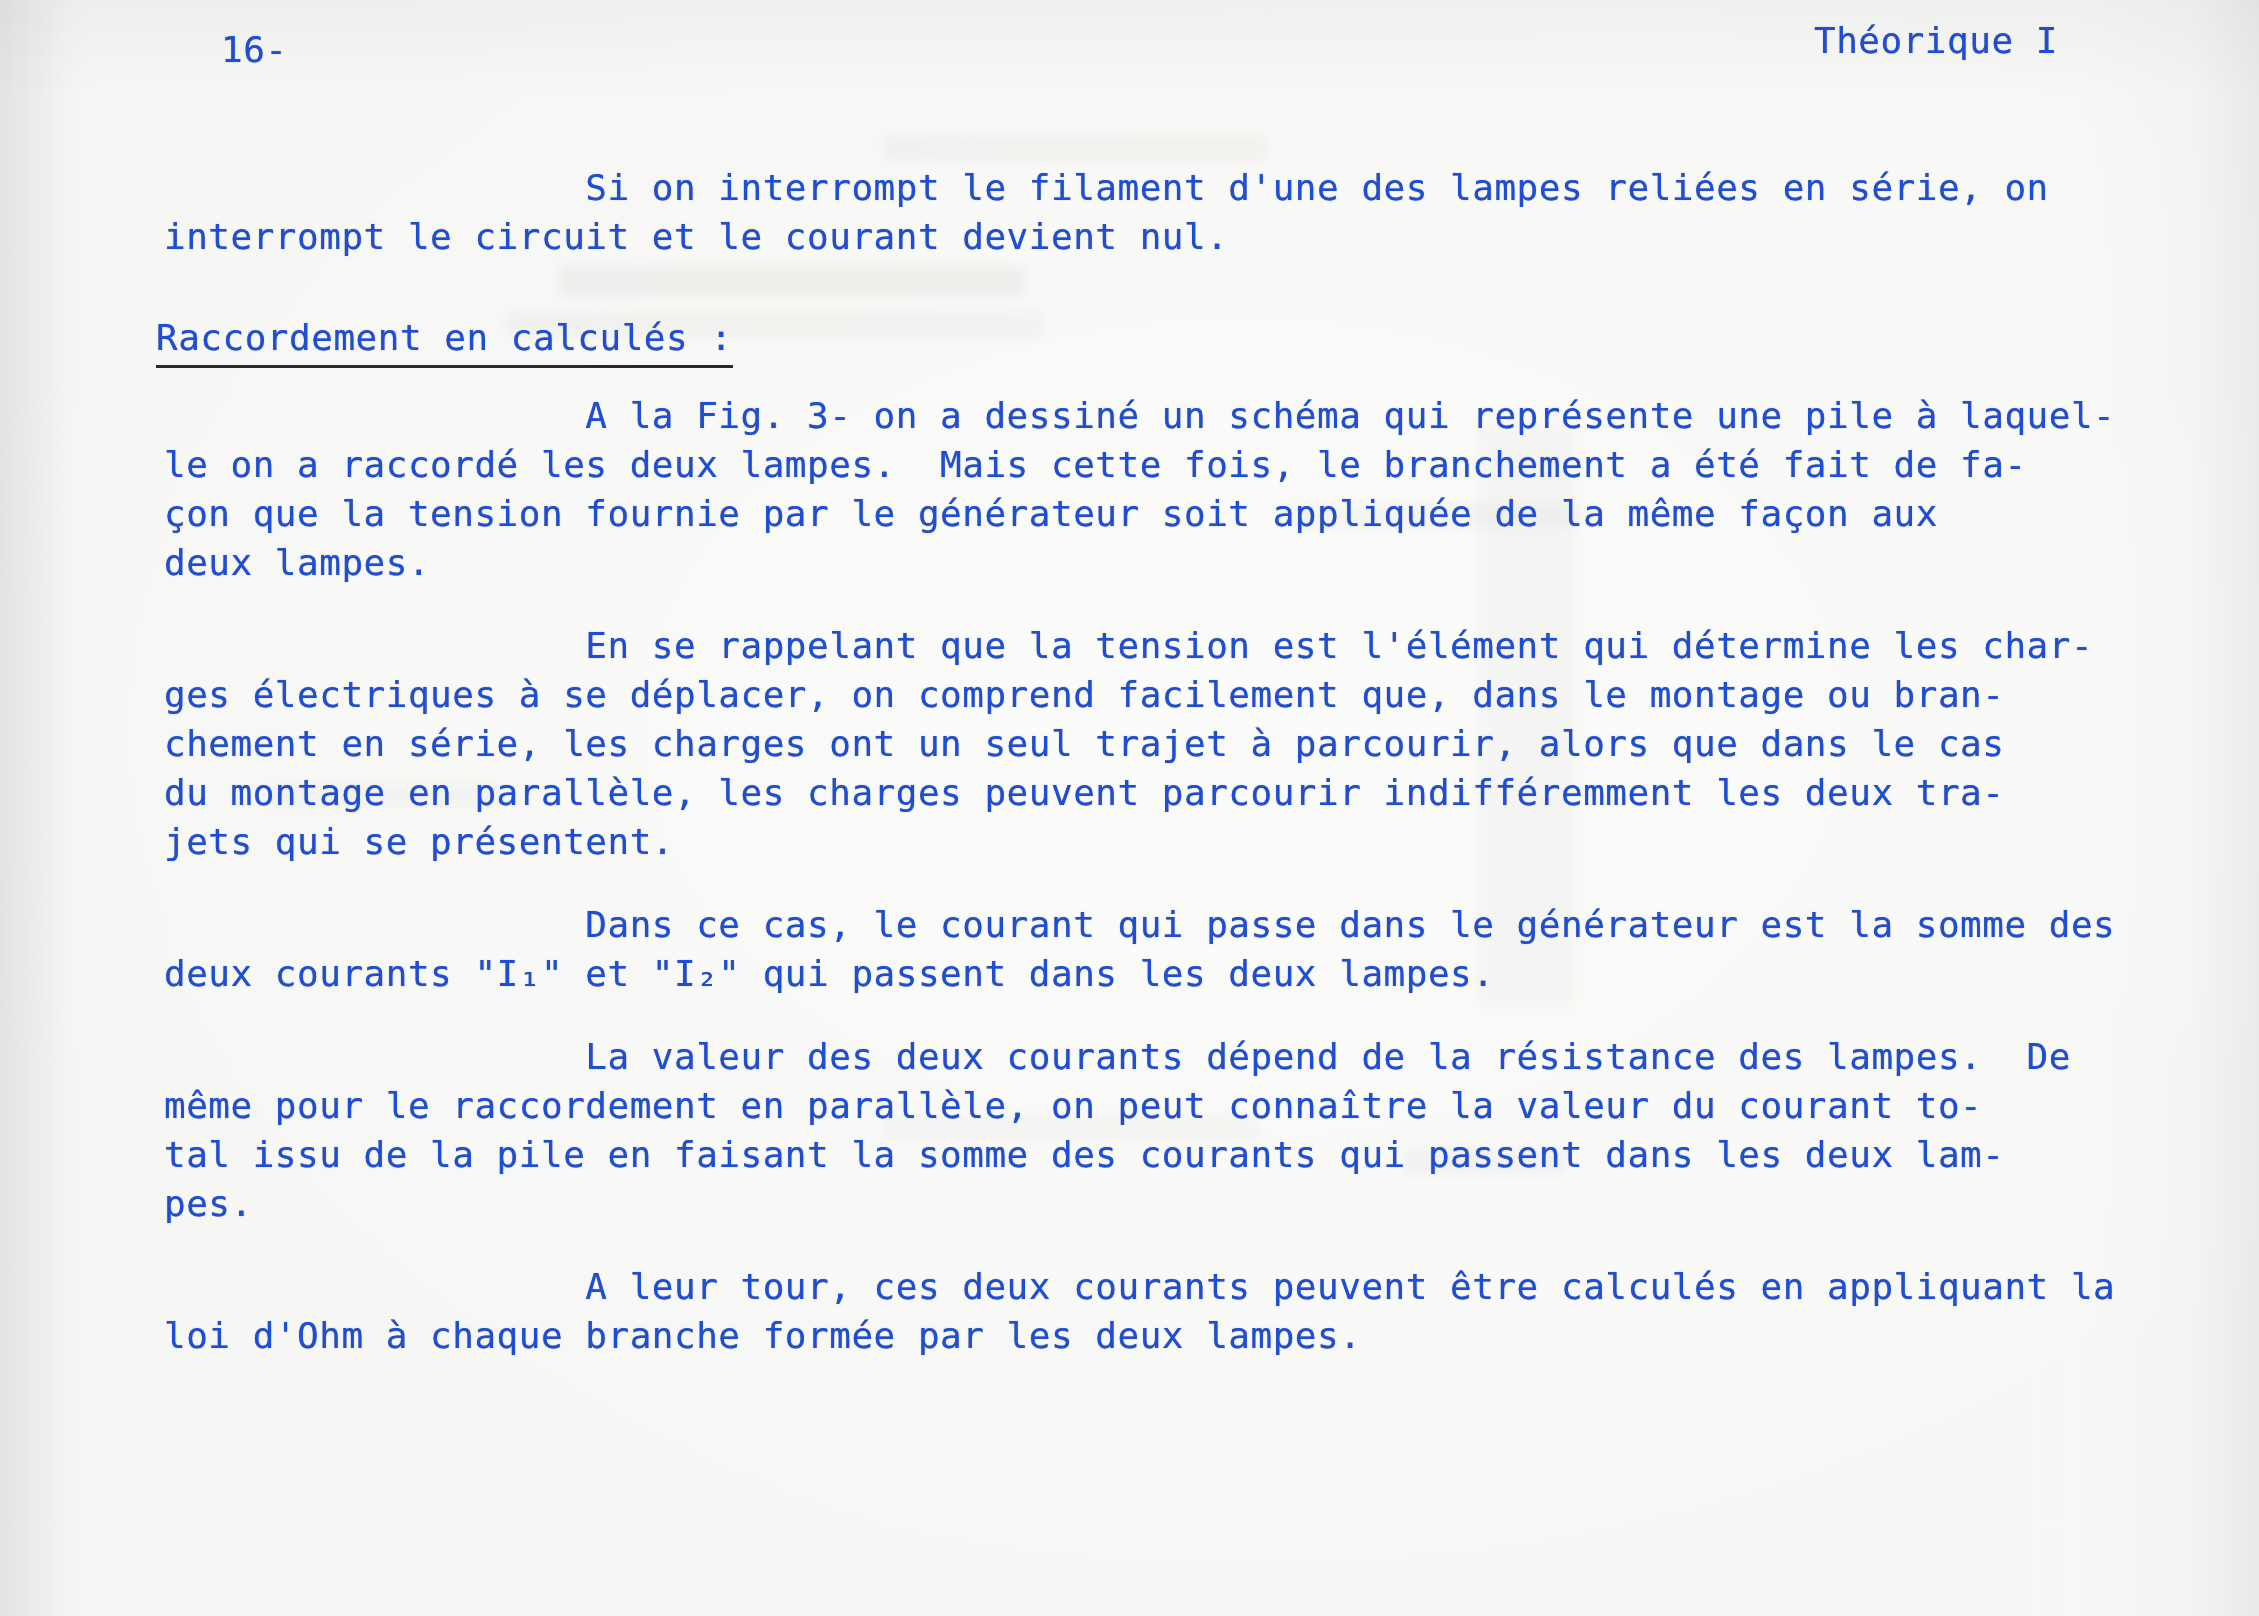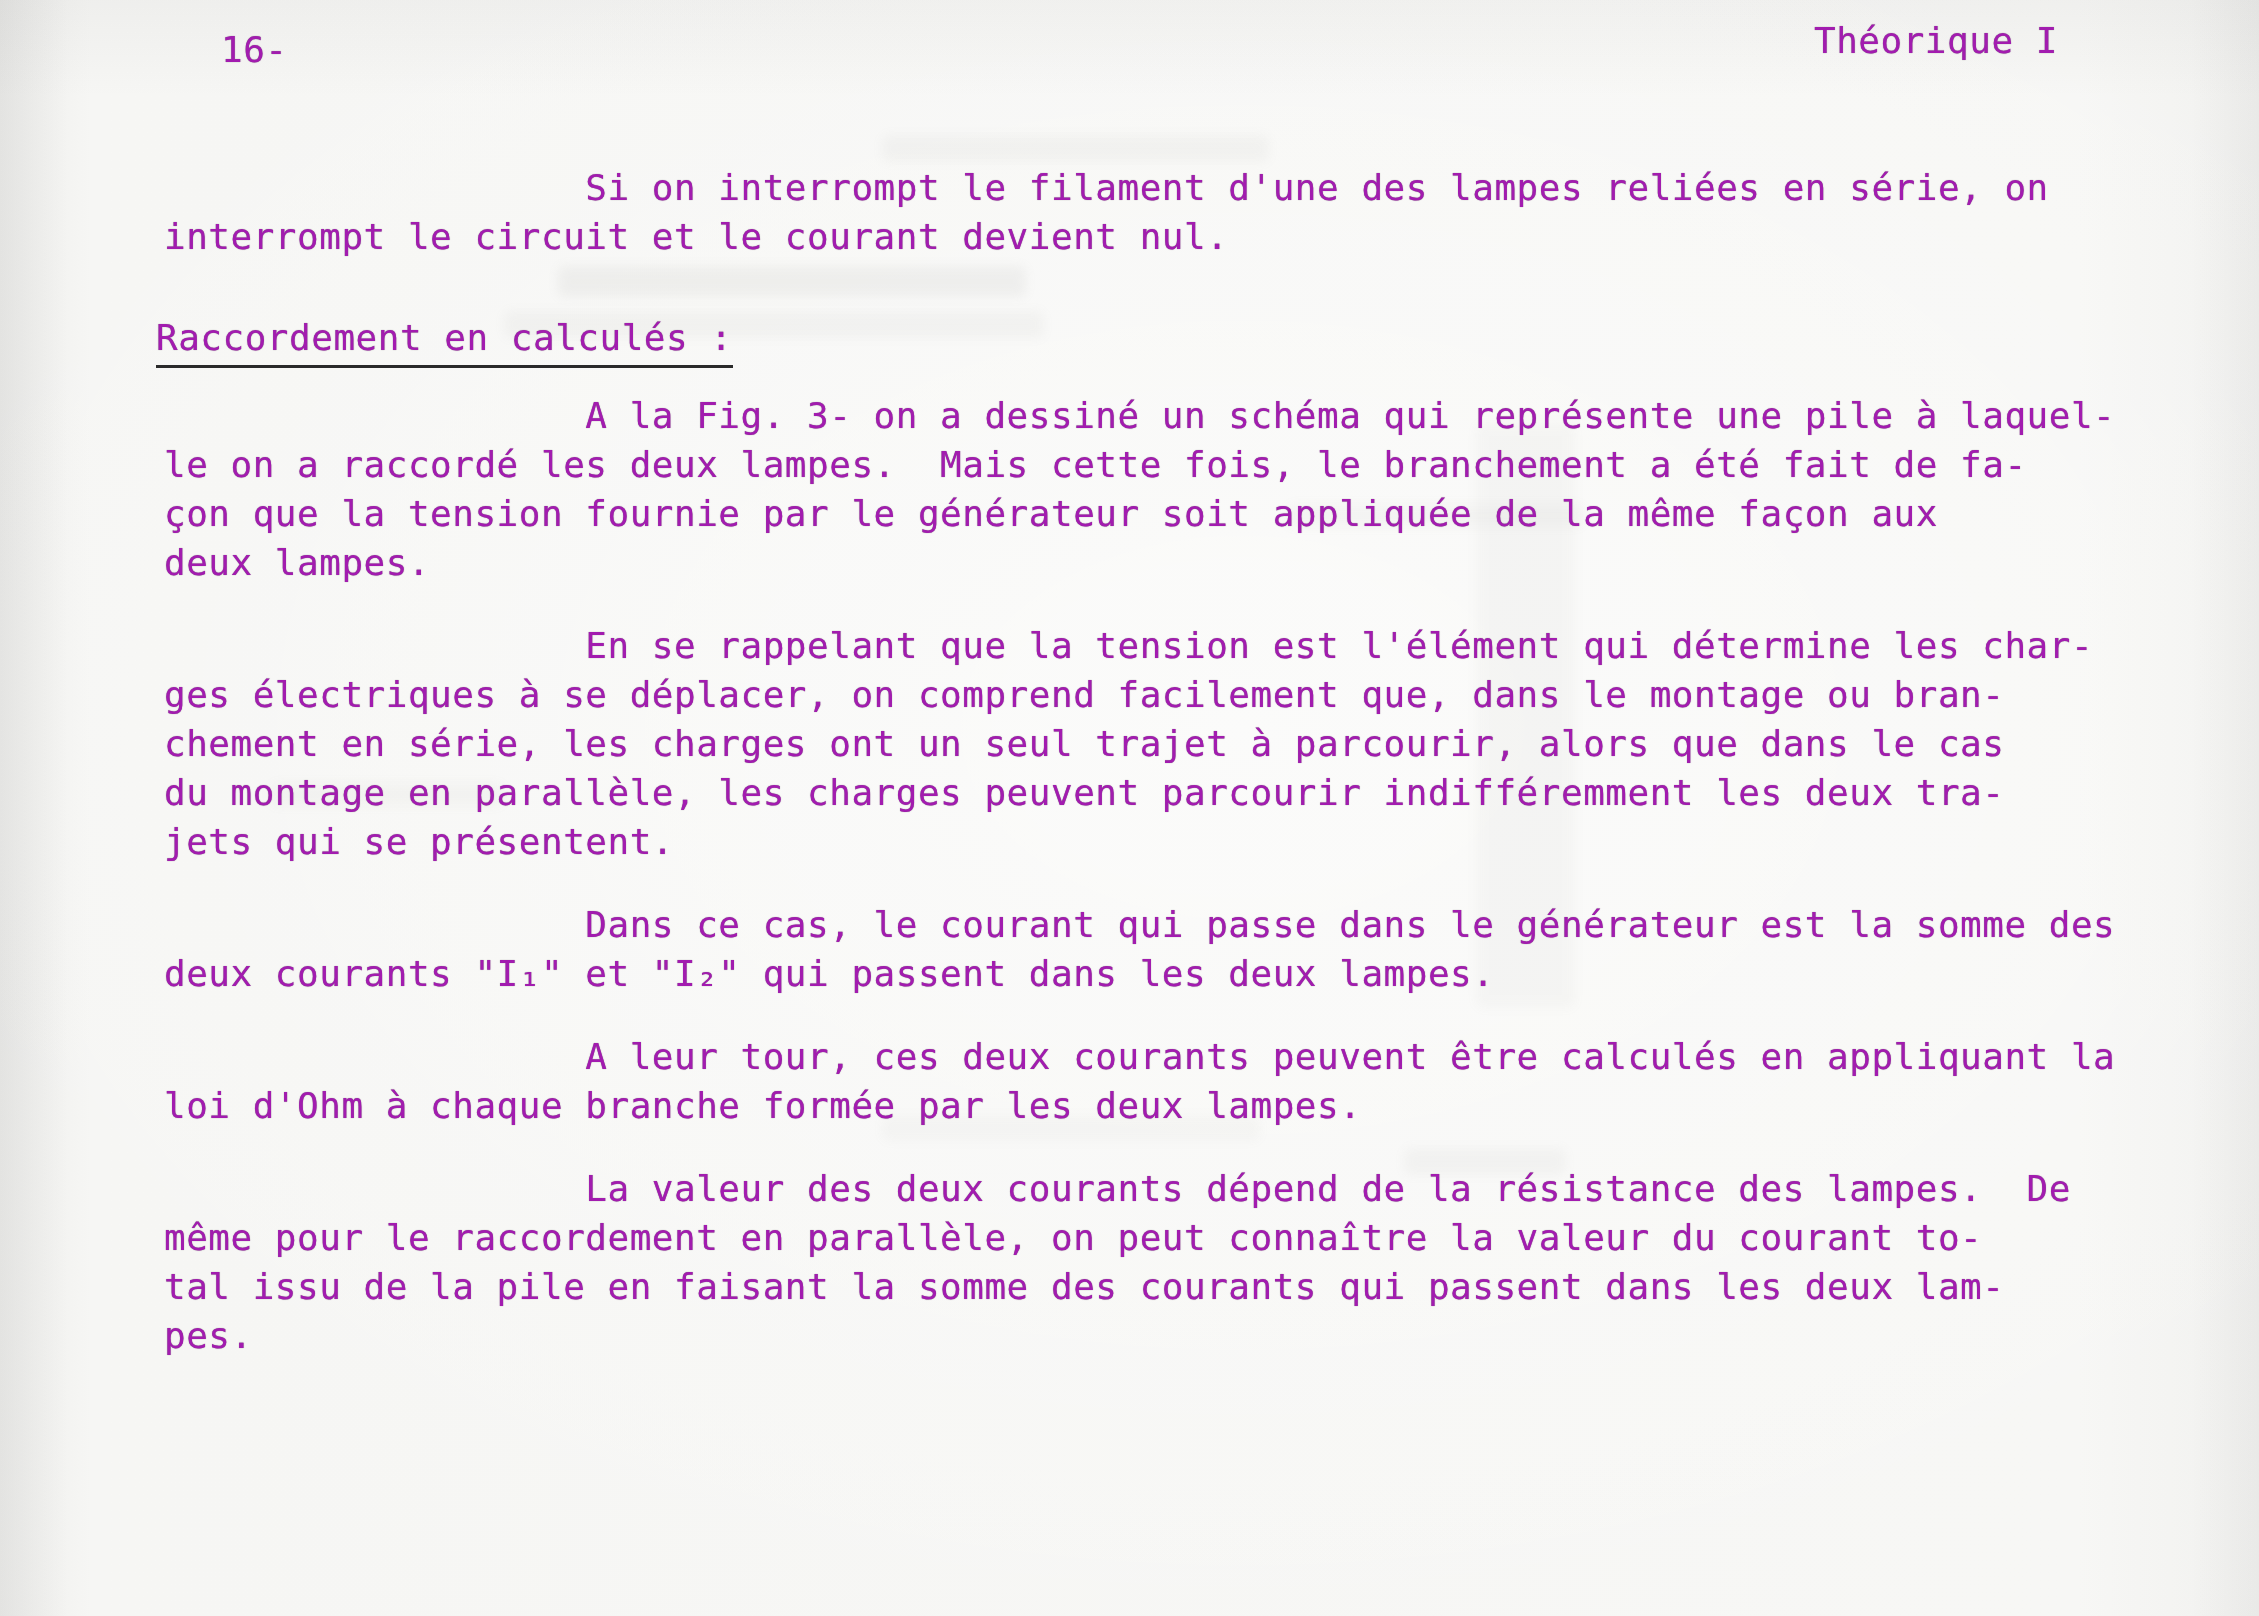--- a/index.html
+++ b/index.html
@@ -44,21 +44,21 @@
   .ghost.g4 { left: 1476px; top: 423px;  width: 99px; height: 585px; opacity: 0.05; }
   .ghost.g5 { left: 1287px; top: 504px;  width: 297px; height: 23.4px; opacity: 0.06; }
   .ghost.g6 { left: 1404px; top: 1148px; width: 162px; height: 27px; opacity: 0.07; }
   .ghost.g7 { left: 270px;  top: 783px;  width: 234px; height: 23.4px; opacity: 0.06; }
   .ghost.g8 { left: 882px;  top: 1116px; width: 378px; height: 25px; opacity: 0.05; }
 
   .typewritten {
     font-size: 36px;
     line-height: 49px;
     letter-spacing: 0.5px;
-    color: #a21caf;
+    color: #1d4ed8;
     text-shadow: 0 0 0.9px rgba(20,20,20,0.55);
   }
 
   .page-number {
     position: absolute;
     left: 221px;
     top: 25px;
   }
   .running-head {
     position: absolute;
@@ -120,22 +120,22 @@
 
   <p class="typewritten para">                   En se rappelant que la tension est l'élément qui détermine les char-
 ges électriques à se déplacer, on comprend facilement que, dans le montage ou bran-
 chement en série, les charges ont un seul trajet à parcourir, alors que dans le cas
 du montage en parallèle, les charges peuvent parcourir indifféremment les deux tra-
 jets qui se présentent.</p>
 
   <p class="typewritten para">                   Dans ce cas, le courant qui passe dans le générateur est la somme des
 deux courants "I₁" et "I₂" qui passent dans les deux lampes.</p>
 
-  <p class="typewritten para">                   A leur tour, ces deux courants peuvent être calculés en appliquant la
-loi d'Ohm à chaque branche formée par les deux lampes.</p>
-
   <p class="typewritten para">                   La valeur des deux courants dépend de la résistance des lampes.  De
 même pour le raccordement en parallèle, on peut connaître la valeur du courant to-
 tal issu de la pile en faisant la somme des courants qui passent dans les deux lam-
 pes.</p>
 
+  <p class="typewritten para">                   A leur tour, ces deux courants peuvent être calculés en appliquant la
+loi d'Ohm à chaque branche formée par les deux lampes.</p>
+
 </div>
 
 
 </body></html>

